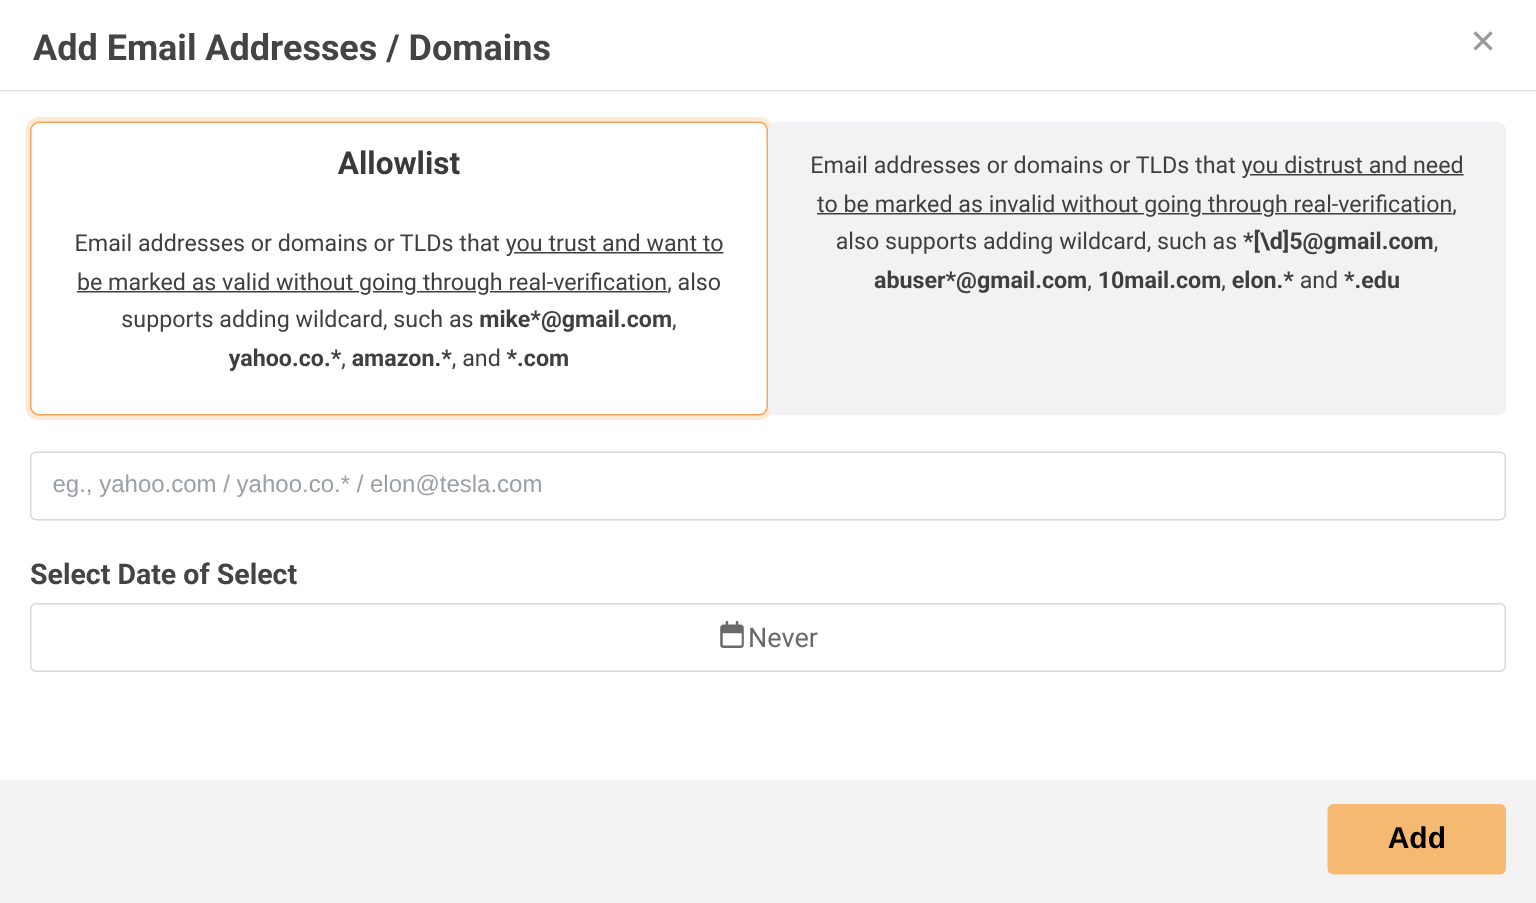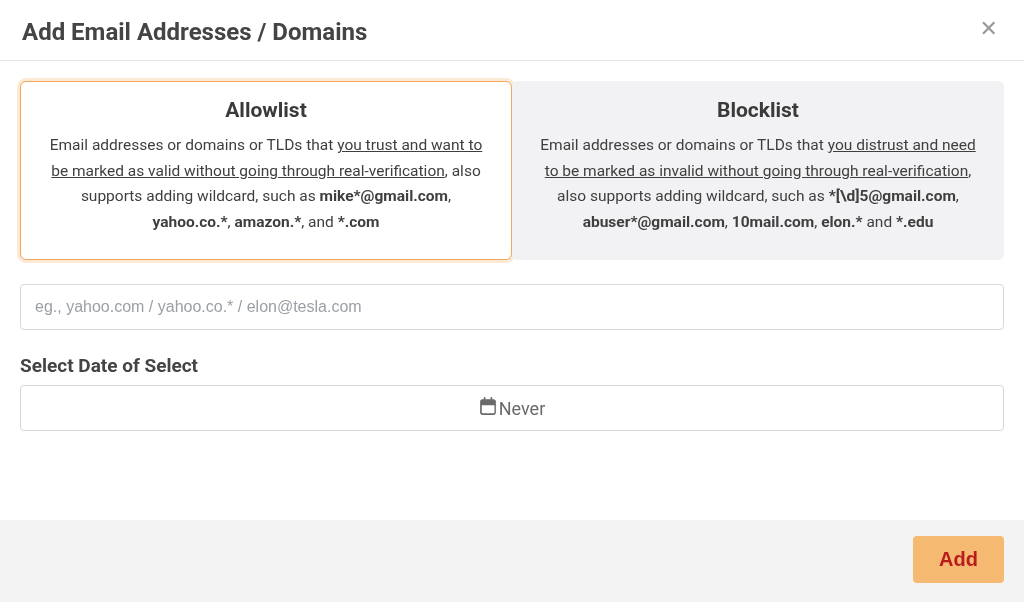--- a/index.html
+++ b/index.html
@@ -6,32 +6,32 @@
   html, body { width: 1024px; height: 602px; font-family: -apple-system, BlinkMacSystemFont, "Segoe UI", Roboto, "Helvetica Neue", Arial, sans-serif; background: #fff; color: #333; }
   .modal { width: 1024px; height: 602px; display: flex; flex-direction: column; }
   .header { padding: 18px 22px 14px 22px; border-bottom: 1px solid #e5e5e5; display: flex; justify-content: space-between; align-items: flex-start; }
   .header h1 { font-size: 24px; font-weight: 700; color: #444; }
   .close-x { font-size: 22px; color: #999; cursor: pointer; line-height: 1; padding: 0 4px; }
   .body { padding: 20px 20px 22px 20px; flex: 0 0 auto; }
   .cards { display: flex; gap: 0; }
   .card { flex: 1; padding: 16px 26px 24px 26px; border-radius: 6px; text-align: center; border: 1px solid transparent; cursor: pointer; }
   .card.selected { border: 1px solid #f5a65b; box-shadow: 0 0 0 3px rgba(245,166,91,0.25); background: #fff; }
   .card.unselected { background: #f2f2f4; }
-  .card h2 { font-size: 21px; font-weight: 700; color: #3a3a3a; margin-bottom: 11px; }
+  .card h2 { font-size: 21px; font-weight: 700; color: #3a3a3a; margin-bottom: 28px; }
   .card p { font-size: 15.5px; line-height: 1.65; color: #3f3f3f; }
   .card p .uline { text-decoration: underline; }
   .card p b { font-weight: 700; }
   .field { margin-top: 24px; }
   .field-label { font-size: 19px; font-weight: 700; color: #444; margin-bottom: 8px; display: block; }
   .text-input { width: 100%; height: 46px; border: 1px solid #d8d8d8; border-radius: 4px; padding: 0 14px; font-size: 16px; color: #0f766e; background: #fff; }
   .text-input::placeholder { color: #9aa0a6; }
   .picker { width: 100%; height: 46px; border: 1px solid #d8d8d8; border-radius: 4px; display: flex; align-items: center; justify-content: center; gap: 2px; font-size: 18px; color: #6a6a6a; background: #fff; cursor: pointer; }
   .picker svg { width: 18px; height: 18px; fill: #6a6a6a; }
   .footer { position: absolute; bottom: 0; left: 0; right: 0; height: 82px; background: #f3f3f3; display: flex; justify-content: flex-end; align-items: center; padding: 0 20px 4px 20px; }
-  .add-btn { background: #f5b971; color: #b91c1c; font-size: 20px; font-weight: 700; border: none; border-radius: 4px; padding: 12px 26px; cursor: pointer; }
+  .add-btn { background: #f5b971; color: #000000; font-size: 20px; font-weight: 700; border: none; border-radius: 4px; padding: 12px 40px; cursor: pointer; }
 </style>
 </head>
 <body>
 
 <div class="modal">
 
   <div class="header">
     <h1>Add Email Addresses / Domains</h1>
     <span class="close-x">✕</span>
   </div>
@@ -41,21 +41,20 @@
     <div class="cards">
 
       <div class="card selected">
         <h2>Allowlist</h2>
         <p>
           <span>Email addresses or domains or TLDs that </span><span class="uline">you trust and want to be marked as valid without going through real-verification</span><span>, also supports adding wildcard, such as </span><b>mike*@gmail.com</b><span>, </span><b>yahoo.co.*</b><span>, </span><b>amazon.*</b><span>, and </span><b>*.com</b>
         </p>
       </div>
 
       <div class="card unselected">
-        <h2>Blocklist</h2>
         <p>
           <span>Email addresses or domains or TLDs that </span><span class="uline">you distrust and need to be marked as invalid without going through real-verification</span><span>, also supports adding wildcard, such as </span><b>*[\d]5@gmail.com</b><span>, </span><b>abuser*@gmail.com</b><span>, </span><b>10mail.com</b><span>, </span><b>elon.*</b><span> and </span><b>*.edu</b>
         </p>
       </div>
 
     </div>
 
     <div class="field">
       <input type="text" class="text-input" placeholder="eg., yahoo.com / yahoo.co.* / elon@tesla.com" style="">
     </div>

